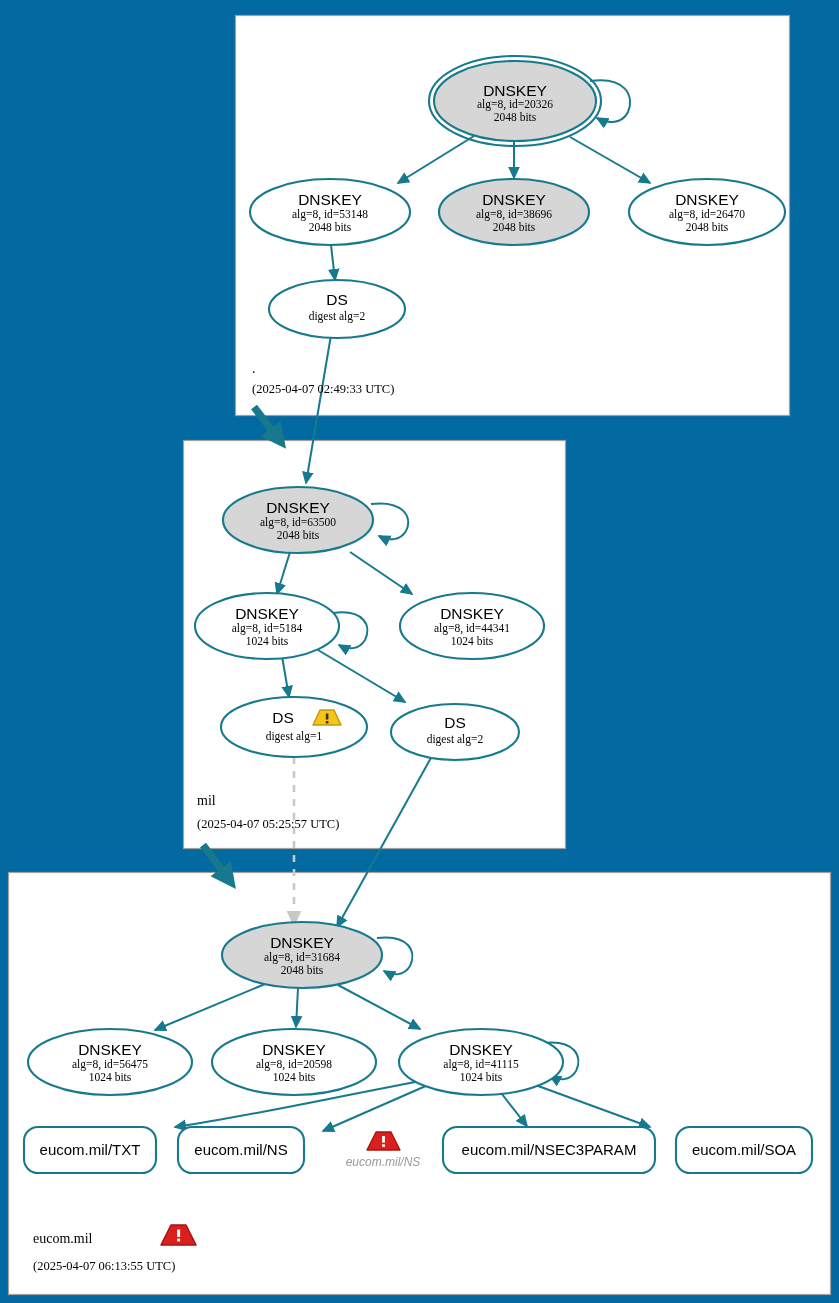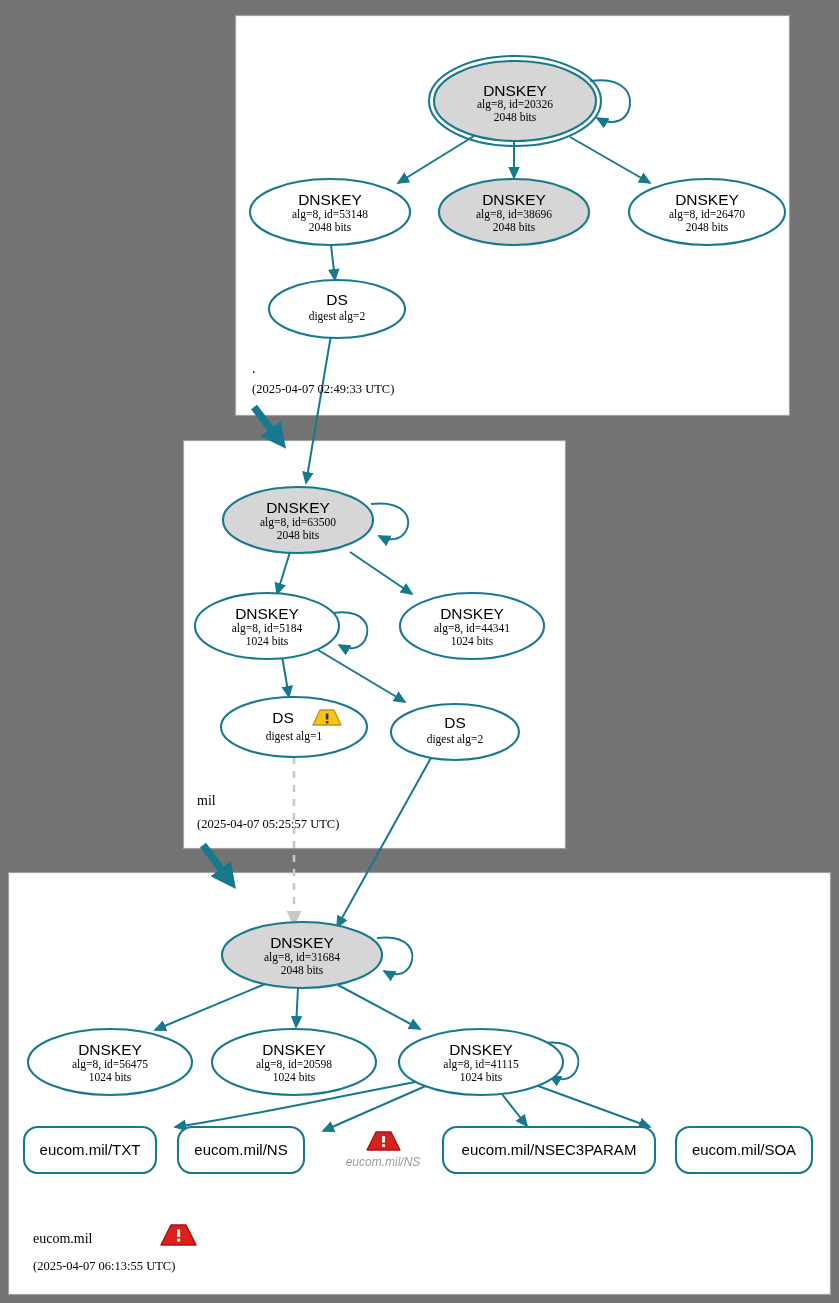--- a/index.html
+++ b/index.html
@@ -4,21 +4,21 @@
 <style>
   html, body {
     margin: 0;
     padding: 0;
     background: #ffffff;
   }
   #canvas {
     position: relative;
     width: 839px;
     height: 1303px;
-    background: #737373;
+    background: #0369a1;
     font-family: "Liberation Sans", sans-serif;
     overflow: hidden;
   }
   svg#graph {
     position: absolute;
     top: 0;
     left: 0;
     width: 839px;
     height: 1303px;
   }

